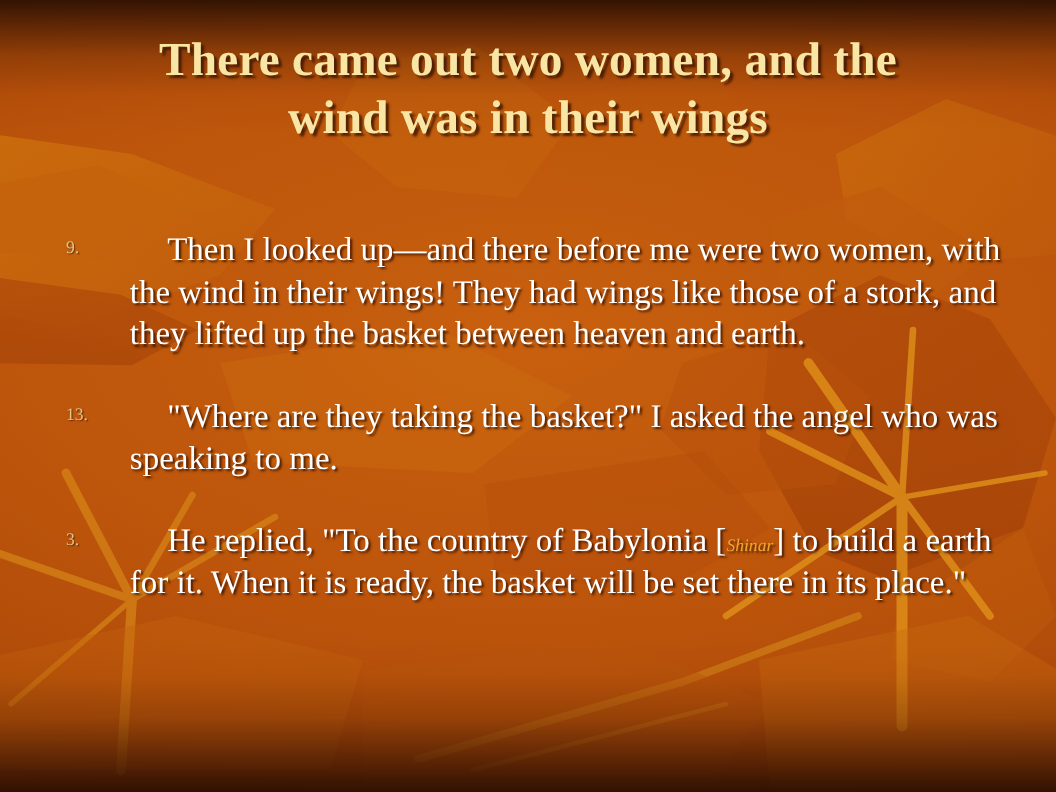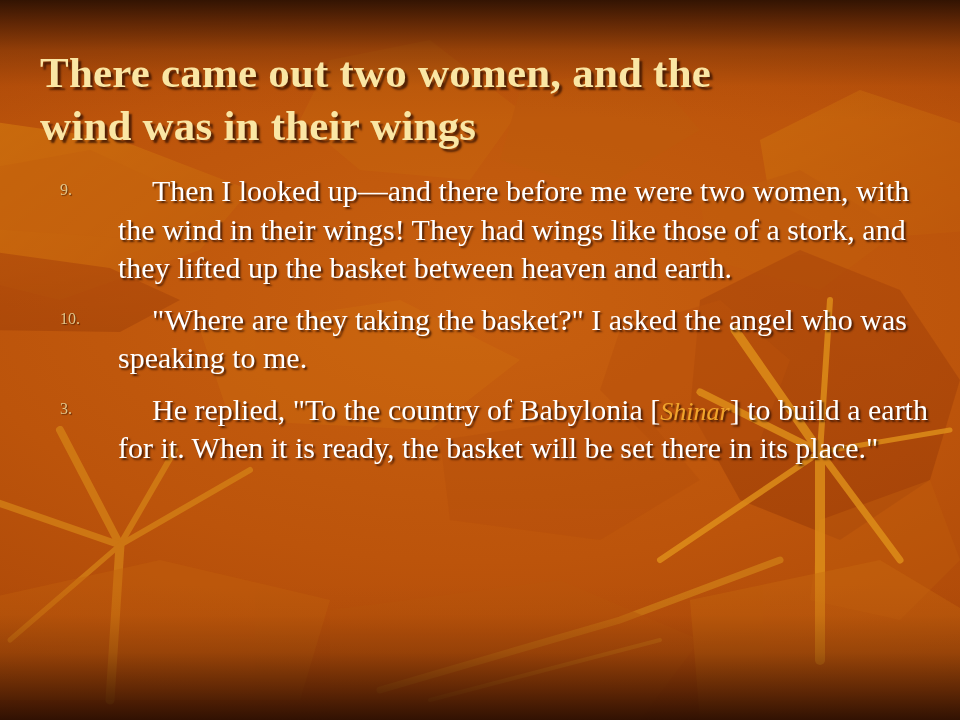--- a/index.html
+++ b/index.html
@@ -47,23 +47,23 @@
   }
   .leaves {
     position: absolute;
     inset: 0;
     pointer-events: none;
   }
   
   .title-block {
     position: absolute;
     left: 40px;
-    top: 46px;
+    top: 28px;
     width: 880px;
-    text-align: left;
+    text-align: center;
   }
   .title-line {
     font-size: 43px;
     font-weight: bold;
     line-height: 1.24;
     letter-spacing: 0.2px;
     color: #fae6a4;
     text-shadow: 3px 3px 2px rgba(55,18,2,0.78);
     white-space: nowrap;
   }
@@ -89,25 +89,25 @@
     left: 10px;
     top: 10px;
     width: 48px;
     text-align: left;
     font-size: 16px;
     line-height: 1;
     font-weight: normal;
     color: #e0c58a;
     text-shadow: 1px 1px 1px rgba(50,16,2,0.6);
   }
-  .verse-text { display: block; }
+  .verse-text { display: block; margin-top: 36px; }
   .lead { display: inline-block; width: 34px; }
   .gloss {
     font-style: italic;
-    font-size: 26px;
+    font-size: 16px;
     color: #f0a52c;
   }
 </style>
 </head>
 <body>
 
 <div id="slide">
 
   <div class="bg-base"></div>
 
@@ -190,21 +190,21 @@
   </div>
 
   <div class="body-block">
 
     <div class="verse">
       <span class="verse-num">9.</span>
       <span class="verse-text"><span class="lead"></span><span>Then I looked up—and there before me were two women, with the wind in their wings! They had wings like those of a stork, and they lifted up the basket between heaven and earth.</span></span>
     </div>
 
     <div class="verse">
-      <span class="verse-num">10.</span>
+      <span class="verse-num">13.</span>
       <span class="verse-text"><span class="lead"></span><span>"Where are they taking the basket?" I asked the angel who was speaking to me.</span></span>
     </div>
 
     <div class="verse">
       <span class="verse-num">3.</span>
       <span class="verse-text"><span class="lead"></span><span>He replied, "To the country of Babylonia [</span><span class="gloss">Shinar</span><span>] to build a earth for it. When it is ready, the basket will be set there in its place."</span></span>
     </div>
 
   </div>
 </div>

